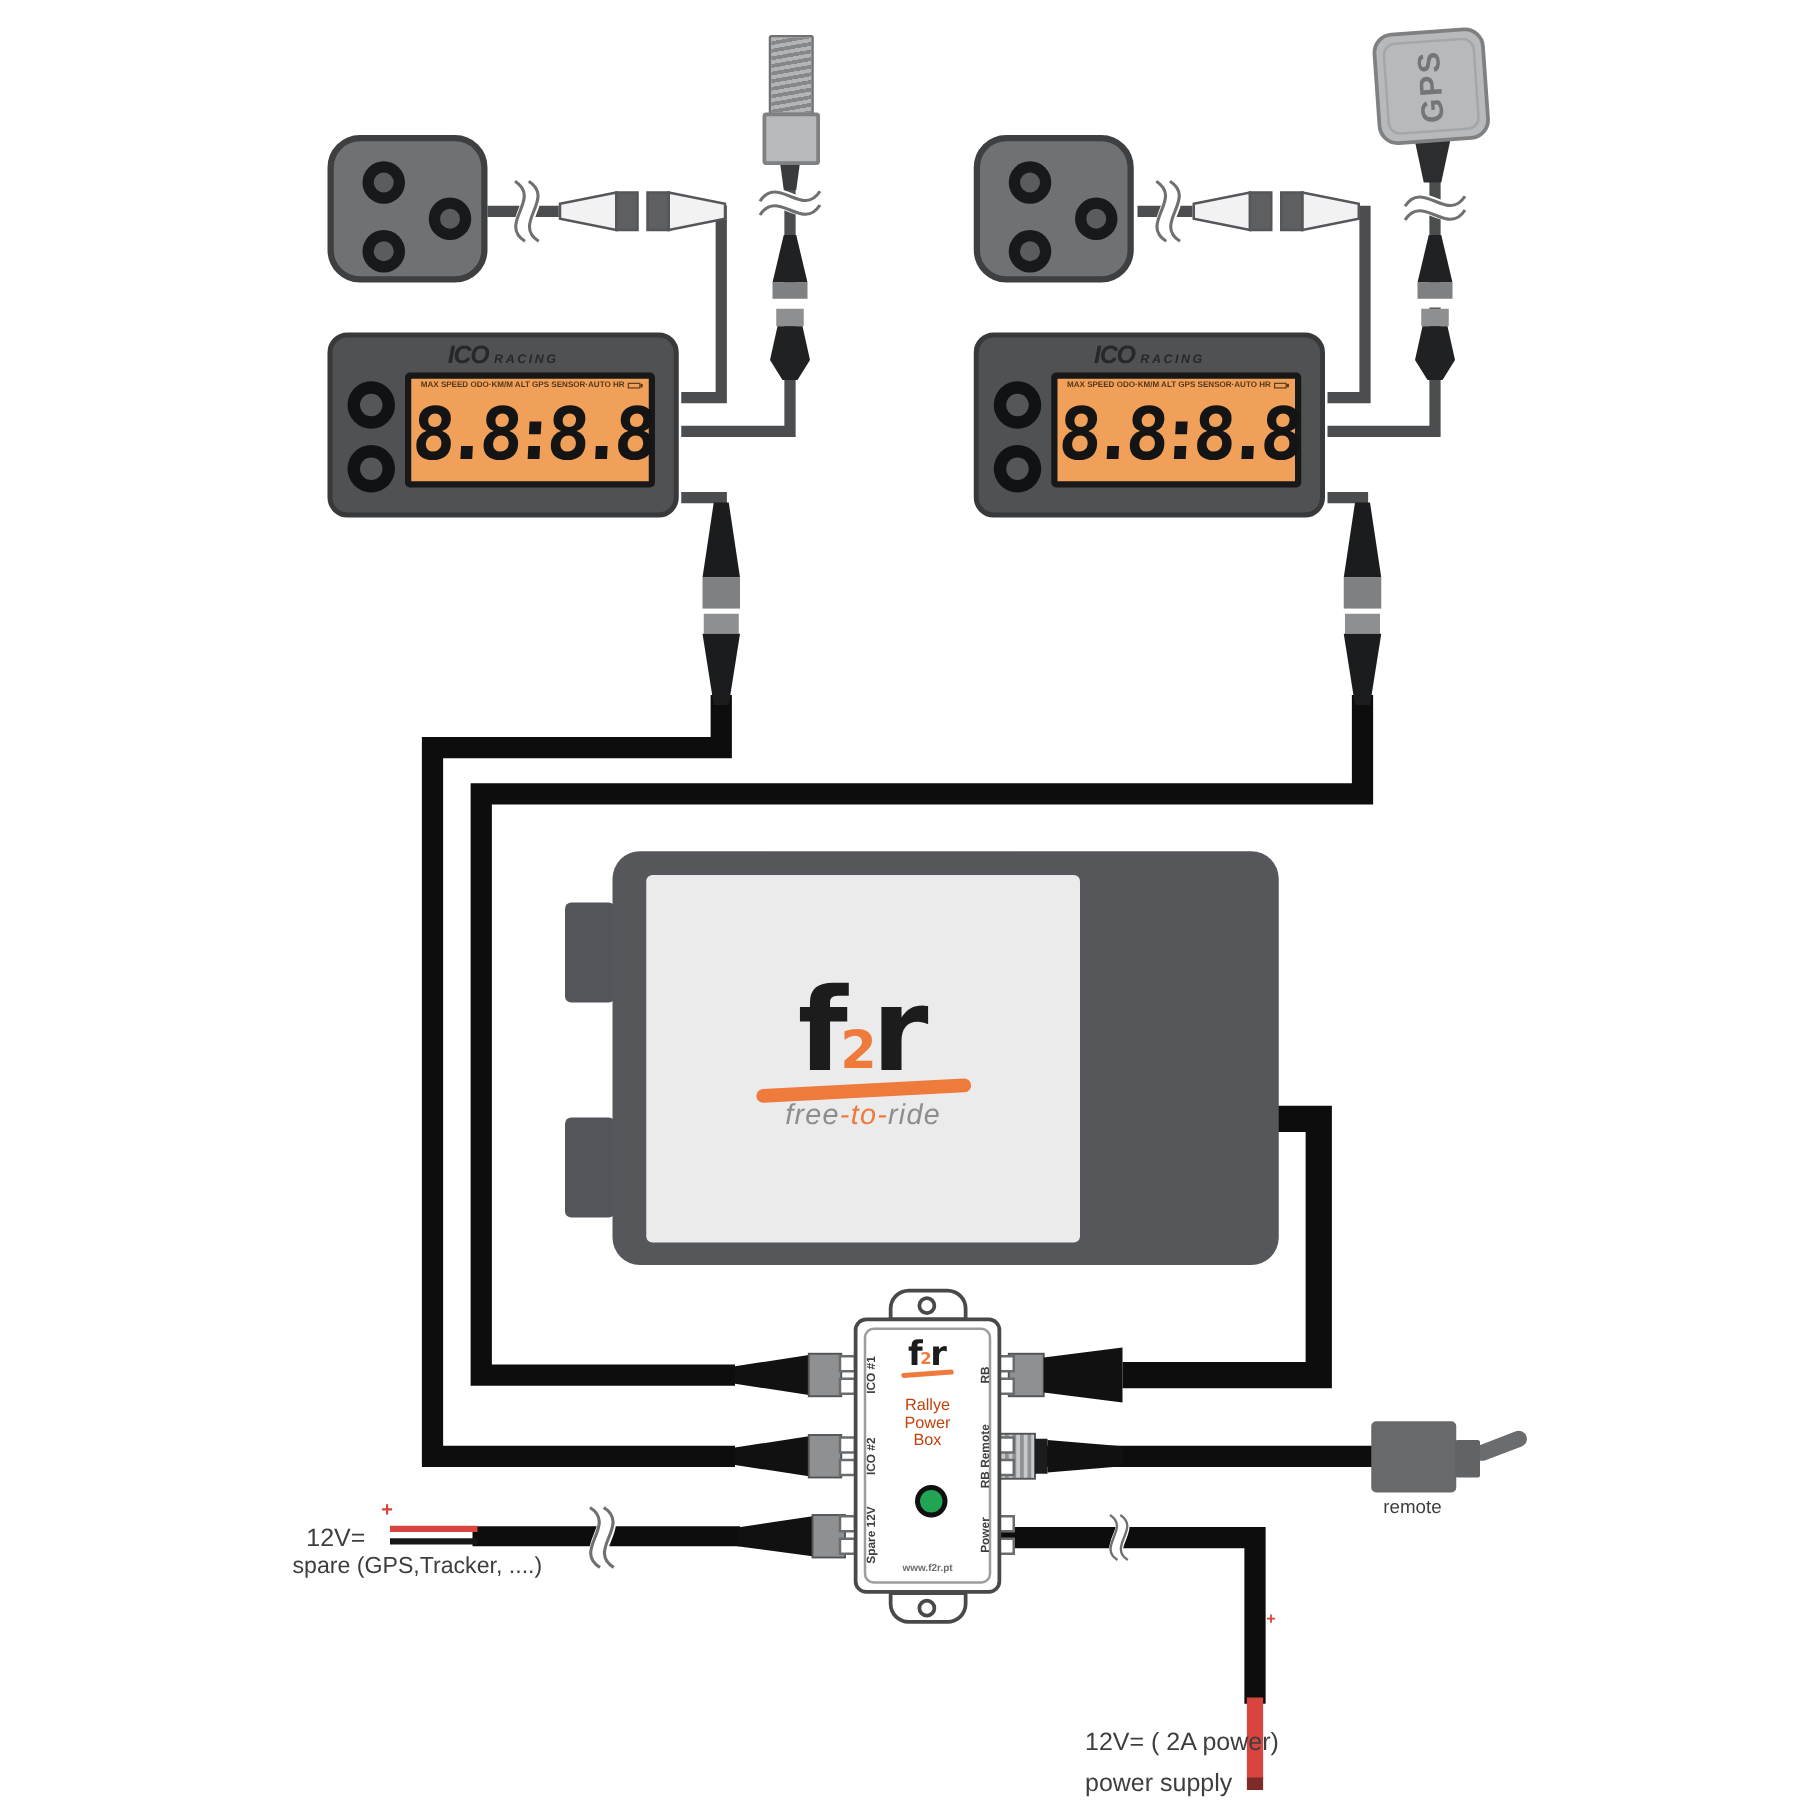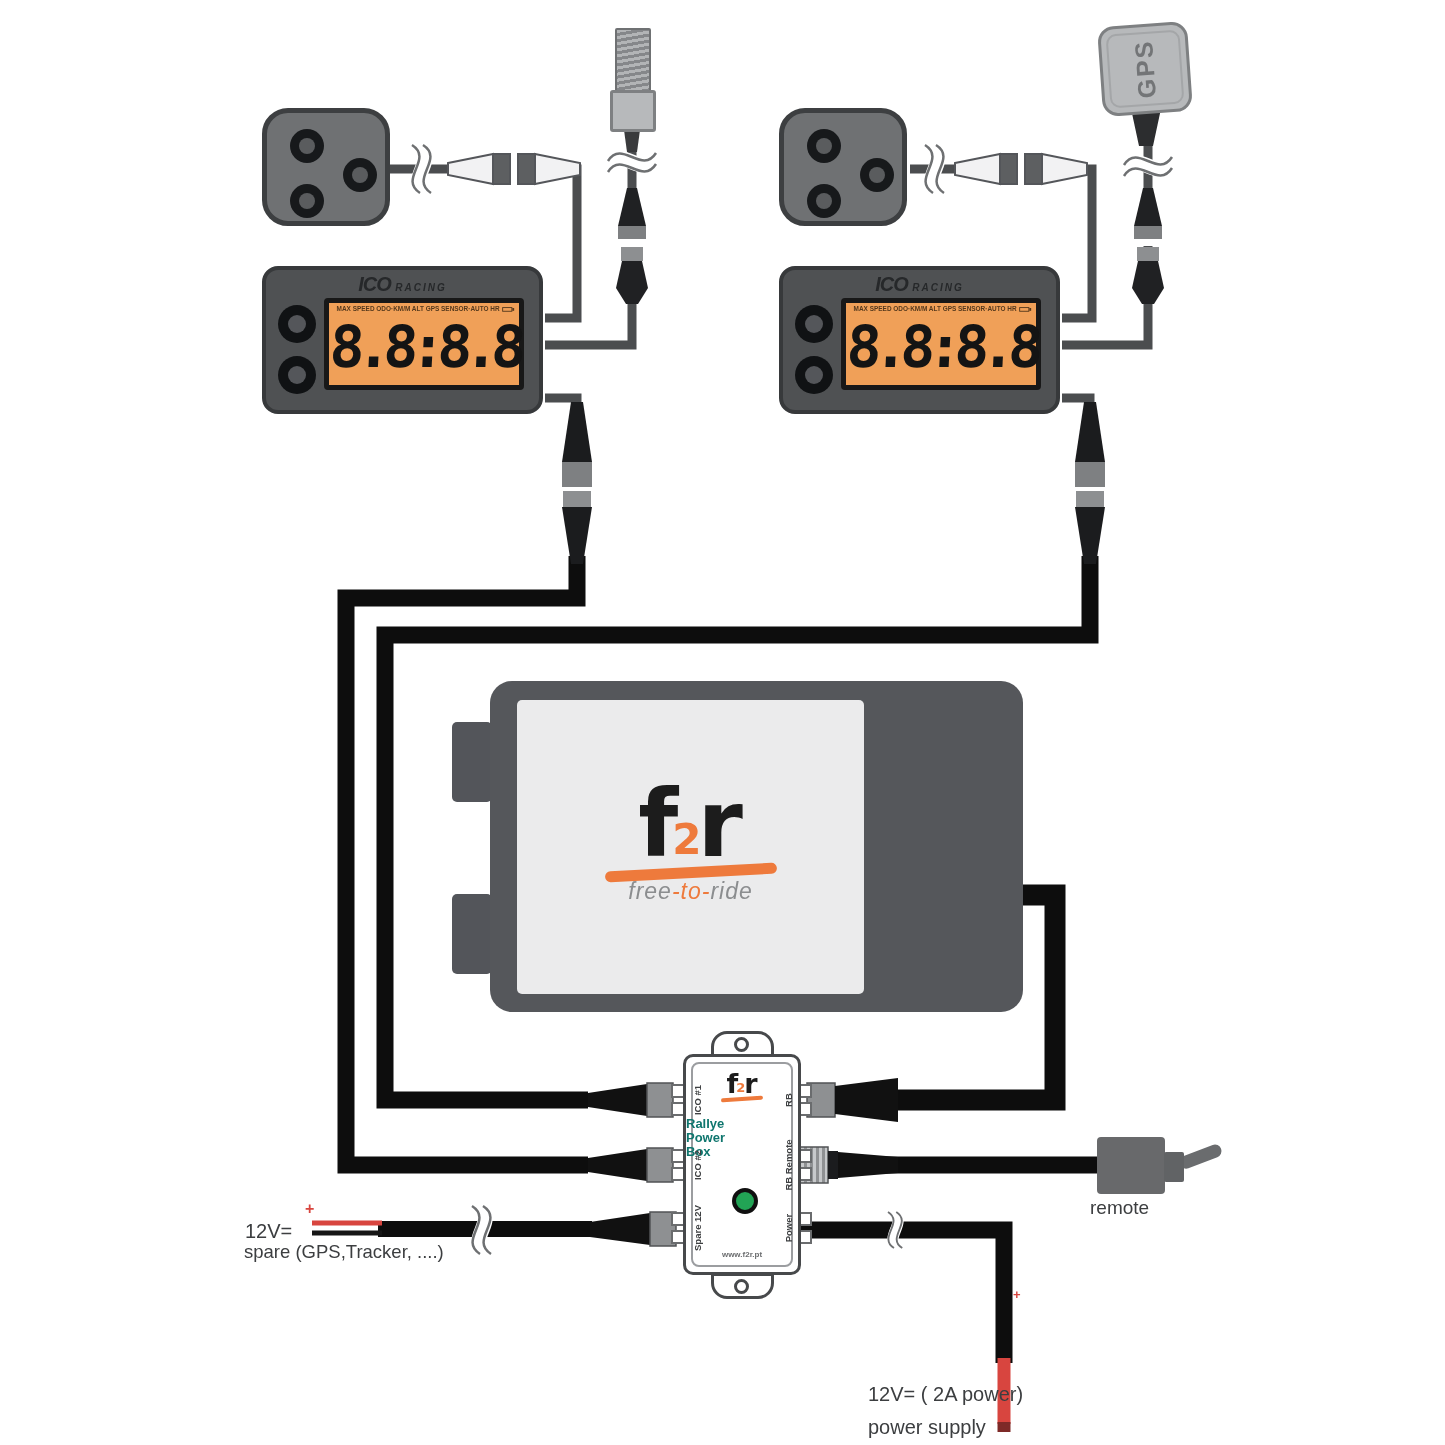--- a/index.html
+++ b/index.html
@@ -55,21 +55,21 @@
   
   .ear{background:#fff;border:3px solid #47494b}
   .hole{position:absolute;width:15px;height:15px;border:3px solid #47494b;border-radius:50%;background:#fff}
   .pbox{left:683px;top:1054px;width:118px;height:221px;background:#fff;border:3px solid #47494b;border-radius:10px}
   .pbox-inner{position:absolute;inset:5px;border:2px solid #9b9da0;border-radius:8px}
   .pbox-logo{position:absolute;top:16px;left:0;right:0;display:flex;flex-direction:column;align-items:center;font-family:"DejaVu Sans",sans-serif}
   .pbox-logo .row{display:flex;align-items:flex-end;line-height:.8}
   .pbox-logo .lf,.pbox-logo .lr{font-size:27px;font-weight:bold;color:#1c1c1c}
   .pbox-logo .l2{font-size:13px;font-weight:bold;color:#ee7a3c;margin:0 -1px 1px -2px}
   .pbox-logo .bar{width:42px;height:4px;background:#ee7a3c;border-radius:2px;transform:rotate(-4deg);margin-top:2px}
-  .pbox-title{position:absolute;top:60px;left:0;right:0;text-align:left;font-size:13px;font-weight:bold;color:#0f766e;line-height:14px}
+  .pbox-title{position:absolute;top:60px;left:0;right:0;text-align:center;font-size:13px;font-weight:normal;color:#c2410c;line-height:14px}
   .led{position:absolute;left:46px;top:131px;width:26px;height:26px;border-radius:50%;background:#22a455;border:4px solid #101010}
   .pbox-web{position:absolute;bottom:13px;left:0;right:0;text-align:center;font-size:8px;font-weight:bold;color:#6b6d6f}
   .rotlabel{position:absolute;width:80px;height:14px;line-height:14px;text-align:center;font-size:9.5px;font-weight:bold;
             color:#3e4042;transform:rotate(-90deg);white-space:nowrap}
 
   
   .rem-body{left:1097px;top:1137px;width:68px;height:57px;background:#68696b;border-radius:4px}
   .rem-nub{left:1164px;top:1152px;width:20px;height:30px;background:#616365;border-radius:2px}
   .rem-lever{left:1180px;top:1158px;width:44px;height:13px;background:#6a6c6e;border-radius:7px;
              transform:rotate(-21deg);transform-origin:left center}
@@ -322,20 +322,20 @@
 <div class="rotlabel" style="left:658px;top:1093px">ICO #1</div>
 <div class="rotlabel" style="left:658px;top:1158px">ICO #2</div>
 <div class="rotlabel" style="left:658px;top:1221px">Spare 12V</div>
 <div class="rotlabel" style="left:749px;top:1093px">RB</div>
 <div class="rotlabel" style="left:749px;top:1158px">RB Remote</div>
 <div class="rotlabel" style="left:749px;top:1221px">Power</div>
 
 <div class="abs rem-lever"></div>
 <div class="abs rem-body"></div>
 <div class="abs rem-nub"></div>
-<div class="note" style="left:1090px;top:1197px;width:80px;text-align:left;font-size:19px">remote</div>
+<div class="note" style="left:1090px;top:1197px;width:80px;text-align:center;font-size:15px">remote</div>
 
 <div class="plus" style="left:305px;top:1200px">+</div>
 <div class="note" style="left:245px;top:1220px">12V=</div>
-<div class="note" style="left:244px;top:1241px;font-size:18.5px">spare (GPS,Tracker, ....)</div>
+<div class="note" style="left:234px;top:1241px;font-size:18.5px">spare (GPS,Tracker, ....)</div>
 <div class="plus" style="left:1013px;top:1287px;font-size:13px">+</div>
 <div class="note" style="left:868px;top:1416px">power supply</div>
 <div class="note" style="left:868px;top:1383px">12V= ( 2A power)</div>
 
 </body></html>

